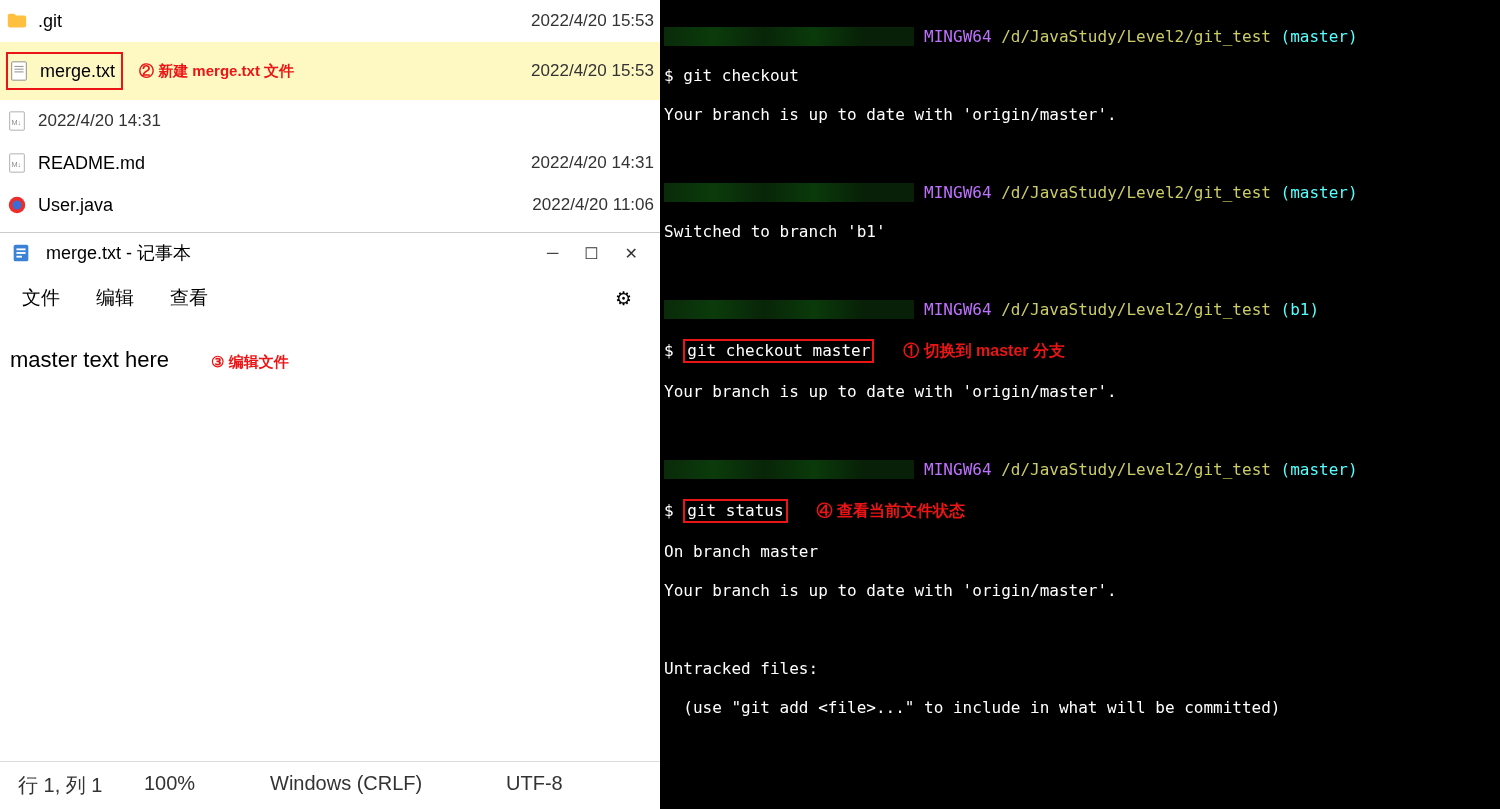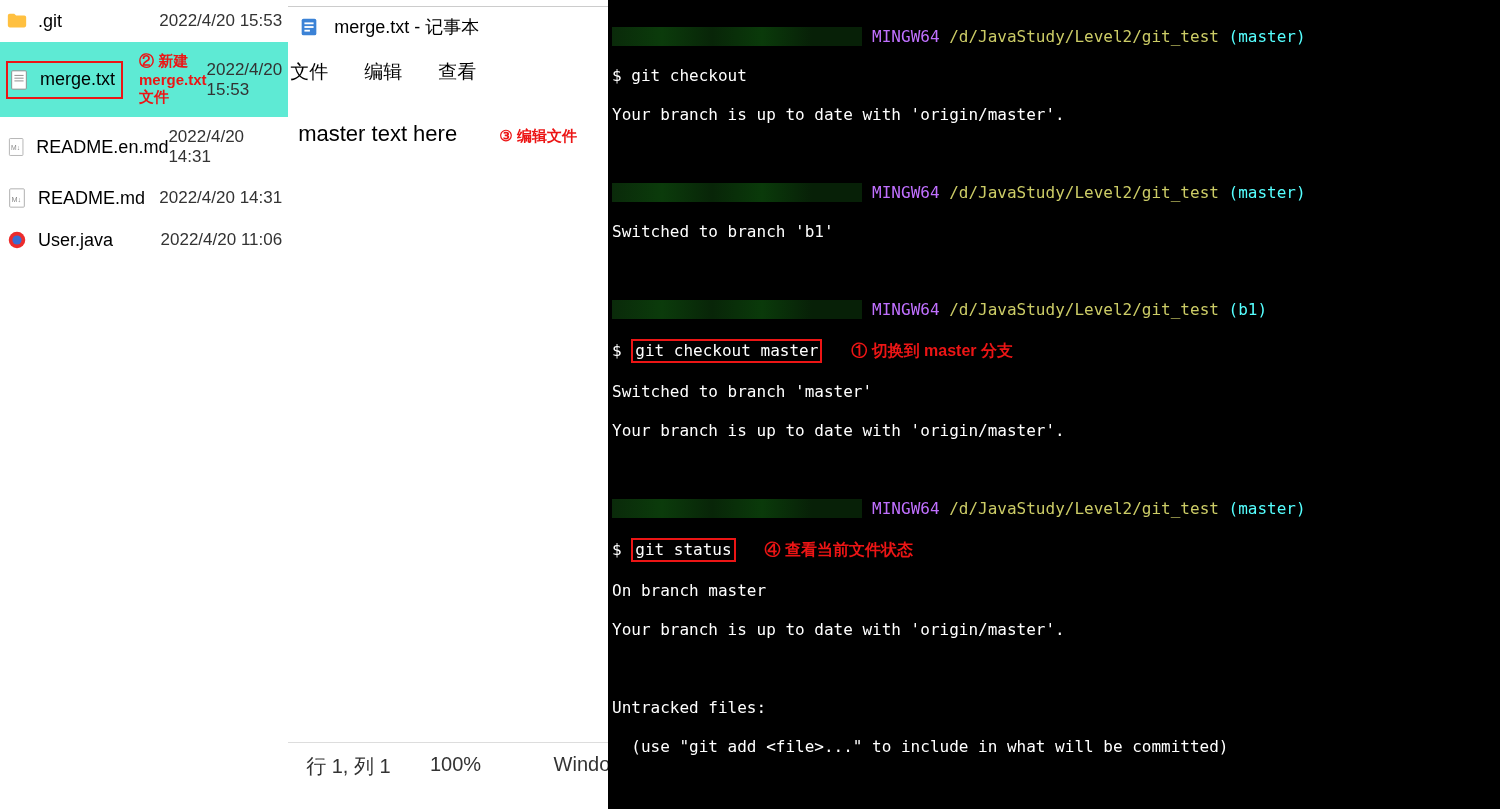--- a/index.html
+++ b/index.html
@@ -1,33 +1,33 @@
 <!DOCTYPE html>
 <html><head>
   <meta charset="utf-8">
   <style>
     * { margin: 0; padding: 0; box-sizing: border-box; }
     body { font-family: 'Segoe UI', sans-serif; width: 1500px; height: 809px; display: flex; overflow: hidden; }
-    .left-panel { width: 608px; display: flex; flex-direction: row; background: #fff; }
+    .left-panel { width: 660px; display: flex; flex-direction: column; background: #fff; }
     .right-panel { flex: 1; background: #000; color: #fff; font-family: Consolas, monospace; font-size: 16px; padding: 8px 4px; overflow: hidden; white-space: pre; }
     .file-list { background: #fff; }
     .file-row { display: flex; align-items: center; padding: 10px 6px; font-size: 18px; }
-    .file-row.selected { background: #5eead4; }
+    .file-row.selected { background: #fef9c3; }
     .file-icon { width: 22px; height: 22px; margin-right: 10px; display: flex; align-items: center; justify-content: center; }
     .file-name { flex: 1; }
     .file-date { color: #333; font-size: 17px; }
     .redbox { border: 2px solid #ec1515; }
     .annotation { color: #ec1515; font-size: 15px; font-weight: 600; margin-left: 16px; }
     .notepad { border-top: 1px solid #ccc; flex: 1; display: flex; flex-direction: column; margin-top: 6px; }
     .np-titlebar { display: flex; align-items: center; padding: 8px 10px; font-size: 18px; }
     .np-title-icon { width: 22px; height: 22px; margin-right: 14px; }
     .np-title { flex: 1; }
     .np-wincontrols { display: flex; gap: 26px; padding-right: 12px; }
     .np-wincontrols span { font-size: 16px; color: #333; cursor: pointer; }
-    .np-menubar { display: flex; align-items: center; padding: 12px 2px; font-size: 19px; gap: 36px; }
+    .np-menubar { display: flex; align-items: center; padding: 12px 22px; font-size: 19px; gap: 36px; }
     .np-menubar .gear { margin-left: auto; margin-right: 6px; }
     .np-content { flex: 1; padding: 24px 10px; font-size: 22px; }
     .np-statusbar { display: flex; padding: 10px 18px; font-size: 20px; color: #333; border-top: 1px solid #ddd; }
     .np-statusbar span { margin-right: 36px; }
     .np-statusbar .sb1 { width: 90px; }
     .np-statusbar .sb2 { width: 90px; }
     .np-statusbar .sb3 { width: 200px; }
     .term-line { line-height: 20px; }
     .blurred { background: linear-gradient(90deg, #0a2a0a 0%, #0b3b0b 20%, #082508 40%, #0a3a0a 60%, #072007 80%); color: transparent; user-select: none; }
     .purple { color: #c070ff; }
@@ -67,21 +67,20 @@
       <span class="annotation">② 新建 merge.txt 文件</span>
       <span class="file-date" style="margin-left:auto">2022/4/20 15:53</span>
     </div>
     <div class="file-row">
       <span class="file-icon md-icon">
           <svg viewBox="0 0 24 24">
             <rect x="4" y="2" width="16" height="20" rx="1" fill="#fff" stroke="#aaa"></rect>
             <text x="6" y="16" font-size="8" fill="#888">M↓</text>
           </svg>
         </span>
-      <span class="file-name">README.en.md</span>
       <span class="file-date">2022/4/20 14:31</span>
     </div>
     <div class="file-row">
       <span class="file-icon md-icon">
           <svg viewBox="0 0 24 24">
             <rect x="4" y="2" width="16" height="20" rx="1" fill="#fff" stroke="#aaa"></rect>
             <text x="6" y="16" font-size="8" fill="#888">M↓</text>
           </svg>
         </span>
       <span class="file-name">README.md</span>
@@ -136,21 +135,20 @@
 <div class="right-panel">
 <div class="term-line"><span class="blurred">██████████████████████████</span> <span class="purple">MINGW64</span> <span class="yellow">/d/JavaStudy/Level2/git_test</span> <span class="cyan">(master)</span></div>
 <div class="term-line white">$ git checkout</div>
 <div class="term-line white">Your branch is up to date with 'origin/master'.</div>
 <div class="term-line"> </div>
 <div class="term-line"><span class="blurred">██████████████████████████</span> <span class="purple">MINGW64</span> <span class="yellow">/d/JavaStudy/Level2/git_test</span> <span class="cyan">(master)</span></div>
 <div class="term-line white">Switched to branch 'b1'</div>
 <div class="term-line"> </div>
 <div class="term-line"><span class="blurred">██████████████████████████</span> <span class="purple">MINGW64</span> <span class="yellow">/d/JavaStudy/Level2/git_test</span> <span class="cyan">(b1)</span></div>
 <div class="term-line"><span class="white">$ </span><span class="redbox-t white">git checkout master</span>   <span class="tannot">① 切换到 master 分支</span></div>
-<div class="term-line white">Switched to branch 'master'</div>
 <div class="term-line white">Your branch is up to date with 'origin/master'.</div>
 <div class="term-line"> </div>
 <div class="term-line"><span class="blurred">██████████████████████████</span> <span class="purple">MINGW64</span> <span class="yellow">/d/JavaStudy/Level2/git_test</span> <span class="cyan">(master)</span></div>
 <div class="term-line"><span class="white">$ </span><span class="redbox-t white">git status</span>   <span class="tannot">④ 查看当前文件状态</span></div>
 <div class="term-line white">On branch master</div>
 <div class="term-line white">Your branch is up to date with 'origin/master'.</div>
 <div class="term-line"> </div>
 <div class="term-line white">Untracked files:</div>
 <div class="term-line white">  (use "git add &lt;file&gt;..." to include in what will be committed)</div>
 

